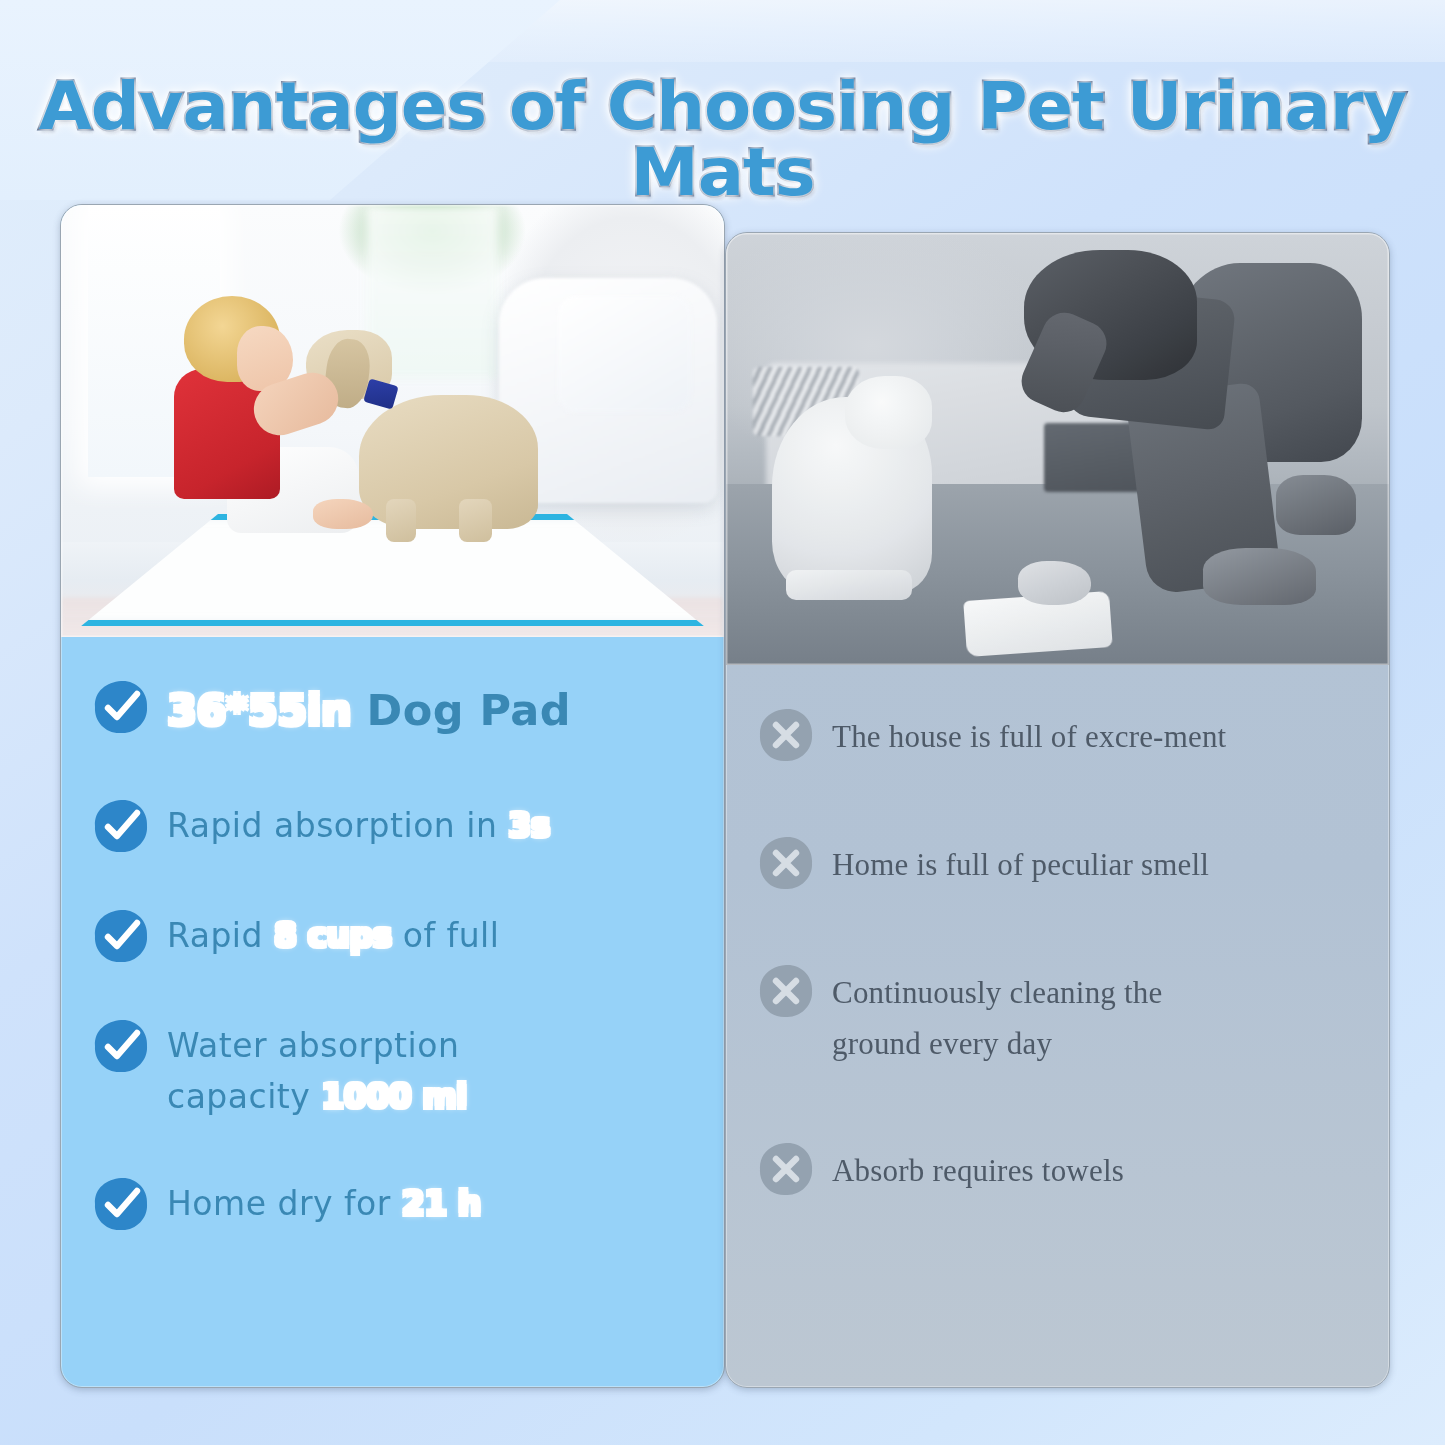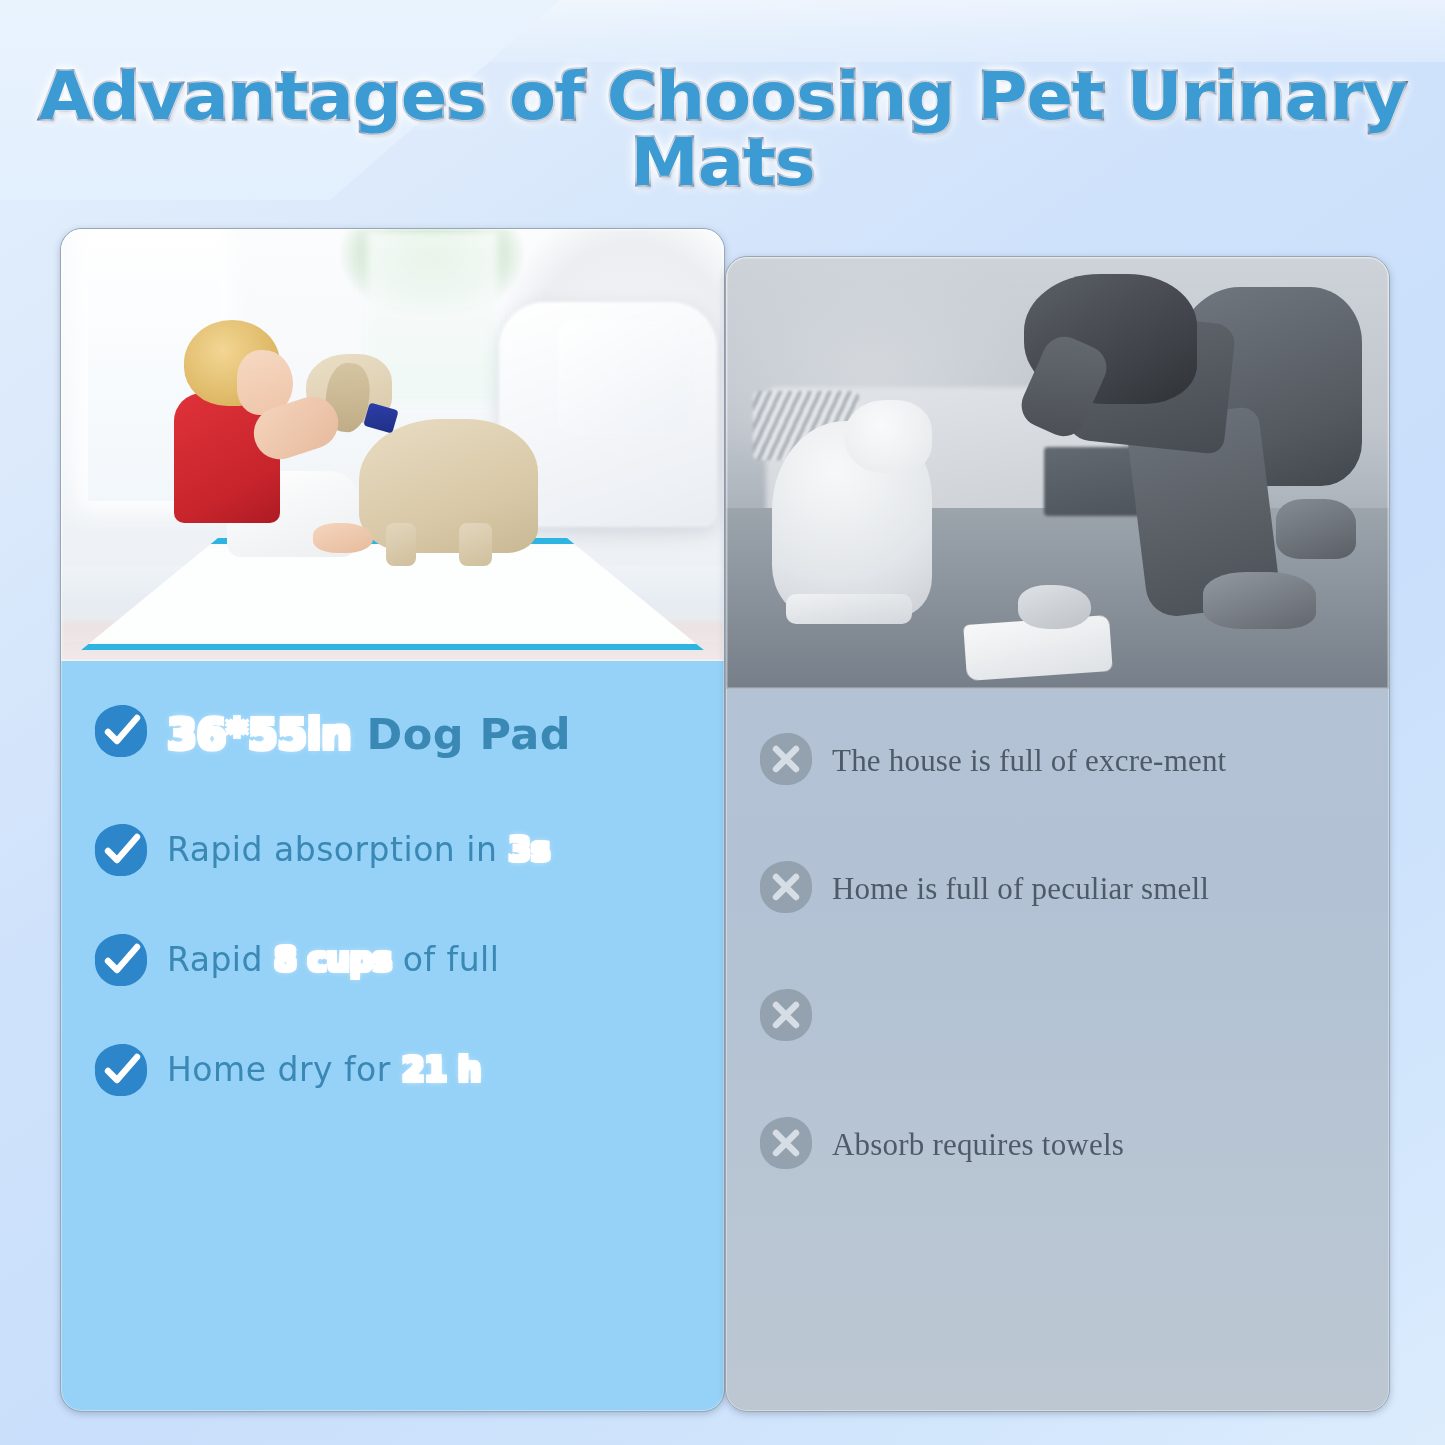--- a/index.html
+++ b/index.html
@@ -20,42 +20,42 @@
     pointer-events:none;
   }
   .bg-wedge2{
     position:absolute;left:0;top:0;width:1445px;height:62px;
     background:linear-gradient(180deg,#ffffff 0%,#f2f8ff 45%,#e6f0fd 100%);
     opacity:.55;pointer-events:none;
   }
 
   
   .title-wrap{
-    position:absolute;left:0;top:64px;width:1445px;text-align:center;
+    position:absolute;left:0;top:74px;width:1445px;text-align:center;
     pointer-events:none;
   }
   .title{
     display:inline-block;
     font-family:"DejaVu Sans", sans-serif;
     font-weight:700;
     font-size:66px;
     line-height:1;
     letter-spacing:-1px;
     transform:scaleX(1.04);
     color:#3d9bd4;
     -webkit-text-stroke:3.2px #14305f;
     paint-order:stroke fill;
     text-shadow:
       0 0 6px #ffffff, 0 0 10px #ffffff, 0 0 14px #ffffff,
       2px 3px 3px rgba(10,30,70,.35);
   }
 
   
   .panels{
-    position:absolute;left:60px;top:228px;width:1330px;height:1184px;
+    position:absolute;left:60px;top:204px;width:1330px;height:1184px;
     display:flex;
   }
   .panel{
     position:relative;flex:1 1 0;
     border-radius:22px;
     border:1.5px solid #9aa6b2;
     box-shadow:0 2px 7px rgba(60,80,110,.30), inset 0 0 0 1px rgba(255,255,255,.35);
     overflow:hidden;
     display:flex;flex-direction:column;
   }
@@ -292,20 +292,30 @@
         <div class="row rowL">
           <span class="ico">
             <svg viewBox="0 0 56 56">
                 <path d="M28 2 C42 1 55 12 54 28 C55 43 42 55 28 54 C13 55 1 43 2 28 C1 12 14 3 28 2 Z" fill="#2d86c9"></path>
                 <path d="M15 29 L24 38 L44 15" stroke="#ffffff" stroke-width="6.4" fill="none" stroke-linecap="round" stroke-linejoin="round"></path>
               </svg>
           </span>
           <span class="txtL"><span>Rapid </span><span class="hl">8 cups</span><span> of full</span></span>
         </div>
 
+        <div class="row rowL">
+          <span class="ico">
+            <svg viewBox="0 0 56 56">
+                <path d="M28 2 C42 1 55 12 54 28 C55 43 42 55 28 54 C13 55 1 43 2 28 C1 12 14 3 28 2 Z" fill="#2d86c9"></path>
+                <path d="M15 29 L24 38 L44 15" stroke="#ffffff" stroke-width="6.4" fill="none" stroke-linecap="round" stroke-linejoin="round"></path>
+              </svg>
+          </span>
+          <span class="txtL" style="white-space:pre-line"><span>Water absorption
+capacity </span><span class="hl">1000 ml</span><span></span></span>
+        </div>
 
         <div class="row rowL">
           <span class="ico">
             <svg viewBox="0 0 56 56">
                 <path d="M28 2 C42 1 55 12 54 28 C55 43 42 55 28 54 C13 55 1 43 2 28 C1 12 14 3 28 2 Z" fill="#2d86c9"></path>
                 <path d="M15 29 L24 38 L44 15" stroke="#ffffff" stroke-width="6.4" fill="none" stroke-linecap="round" stroke-linejoin="round"></path>
               </svg>
           </span>
           <span class="txtL"><span>Home dry for </span><span class="hl">21 h</span><span></span></span>
         </div>
@@ -358,20 +368,22 @@
           <span class="txtR">Home is full of peculiar smell</span>
         </div>
 
         <div class="row rowR">
           <span class="ico">
             <svg viewBox="0 0 56 56">
                 <path d="M28 2 C42 1 55 12 54 28 C55 43 42 55 28 54 C13 55 1 43 2 28 C1 12 14 3 28 2 Z" fill="#94a2b0"></path>
                 <path d="M18 18 L38 38 M38 18 L18 38" stroke="#d6dde4" stroke-width="6.4" fill="none" stroke-linecap="round"></path>
               </svg>
           </span>
+          <span class="txtR" style="white-space:pre-line">Continuously cleaning the
+ground every day</span>
         </div>
 
         <div class="row rowR">
           <span class="ico">
             <svg viewBox="0 0 56 56">
                 <path d="M28 2 C42 1 55 12 54 28 C55 43 42 55 28 54 C13 55 1 43 2 28 C1 12 14 3 28 2 Z" fill="#94a2b0"></path>
                 <path d="M18 18 L38 38 M38 18 L18 38" stroke="#d6dde4" stroke-width="6.4" fill="none" stroke-linecap="round"></path>
               </svg>
           </span>
           <span class="txtR">Absorb requires towels</span>

